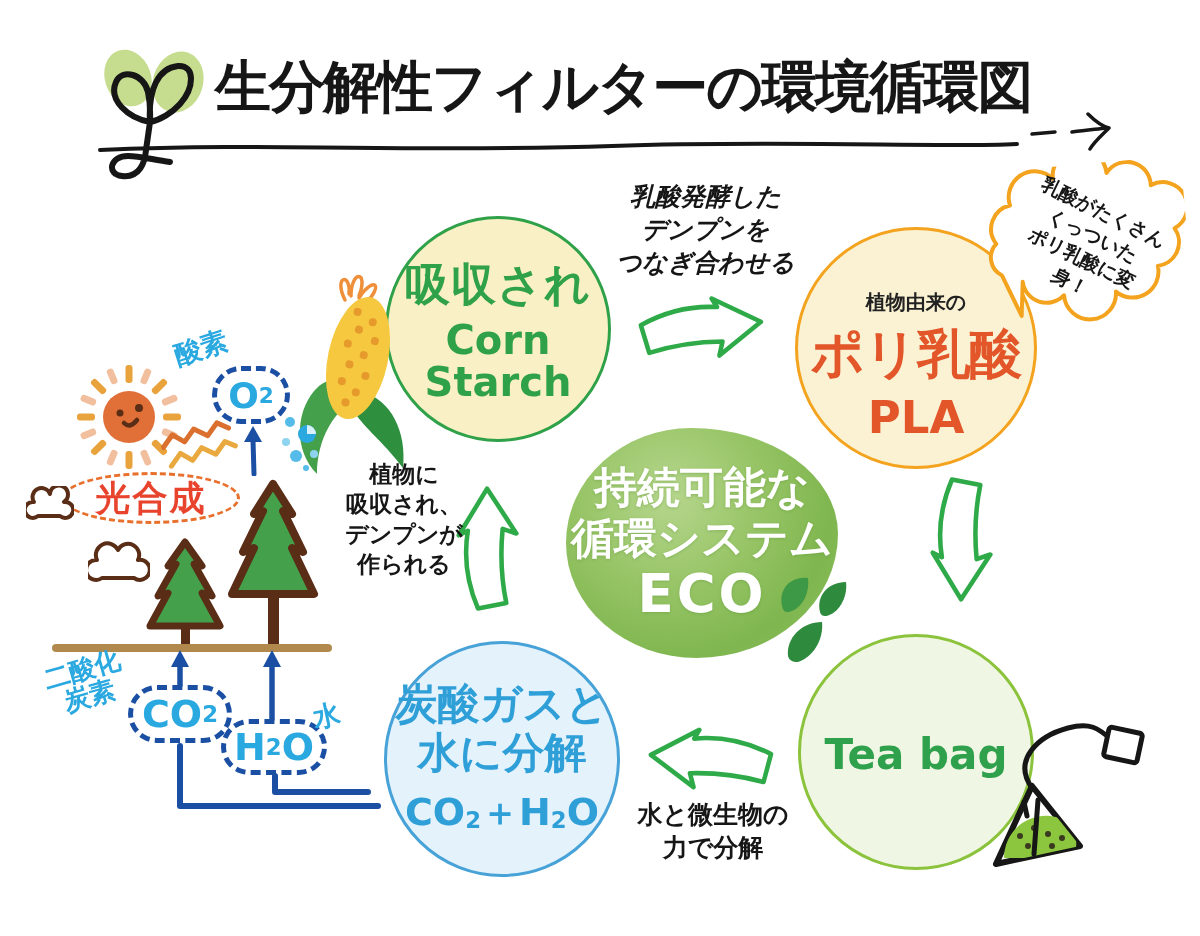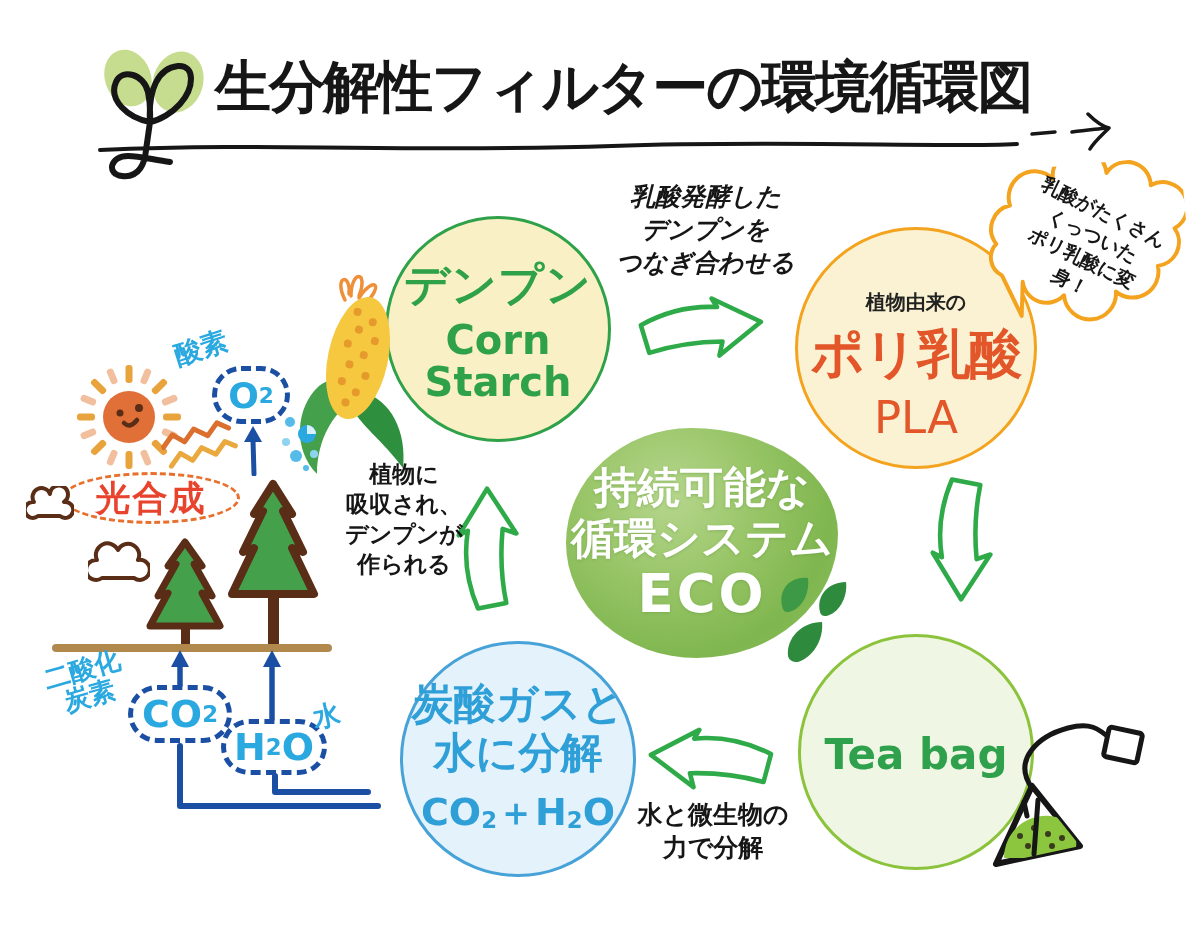--- a/index.html
+++ b/index.html
@@ -23,28 +23,28 @@
   }
   .node-starch { left:385px; top:216px; width:226px; height:226px;
     background:#faf0c6; border:3px solid #2fa148; color:#2fa148; }
   .starch-jp { font-size:45px; font-weight:800; letter-spacing:1px; margin-bottom:4px; }
   .starch-en { font-size:40px; font-weight:800; line-height:1.05; }
 
   .node-pla { left:795px; top:227px; width:242px; height:242px;
     background:#faf2d2; border:3px solid #f4a31e; }
   .pla-sub { font-size:20px; font-weight:800; color:#222; line-height:1.3;margin-top:36px; }
   .pla-jp { font-size:53px; font-weight:900; color:#e2562a; letter-spacing:-1px; margin-top:4px; }
-  .pla-en { font-size:45px; font-weight:400; color:#e2562a; }
+  .pla-en { font-size:45px; font-weight:700; color:#e2562a; }
 
   .node-teabag { left:798px; top:634px; width:236px; height:236px;
     background:#f0f6e4; border:3px solid #8cc33c; color:#2fa14d; }
   .teabag-jp { font-size:37px; font-weight:800; }
   .teabag-en { font-size:42px; font-weight:800; margin-top:4px; }
 
-  .node-blue { left:400px; top:641px; width:236px; height:236px;
+  .node-blue { left:384px; top:641px; width:236px; height:236px;
     background:#e4f2fc; border:3px solid #47a2d7; color:#2f9fd8; }
   .blue-jp { font-size:42px; font-weight:800; line-height:1.15; }
   .blue-formula { font-size:38px; font-weight:800; margin-top:10px; }
 
   
   .center-blob {
     left:566px; top:428px; width:272px; height:230px;
     border-radius:46% 54% 52% 48% / 50% 46% 54% 50%;
     background:radial-gradient(circle at 38% 30%, #b6d68d 0%, #98c567 38%, #7fb64f 70%, #90c160 100%);
     display:flex; flex-direction:column; align-items:center; justify-content:center;
@@ -116,21 +116,21 @@
 
 <div class="abs title">生分解性フィルターの環境循環図</div>
 
 <svg class="abs" style="left:92px; top:112px" width="1045" height="55" viewBox="0 0 1045 55">
   <path d="M8,38 C180,30 320,41 520,34 C700,28 850,36 925,32" fill="none" stroke="#161616" stroke-width="4" stroke-linecap="round"></path>
   <path d="M940,22 L963,20" fill="none" stroke="#161616" stroke-width="3.5" stroke-linecap="round"></path>
   <path d="M980,20 C996,18 1006,17 1014,16 M996,2 C1003,9 1009,14 1017,16 C1009,24 1002,30 998,37" fill="none" stroke="#161616" stroke-width="3.5" stroke-linecap="round" stroke-linejoin="round"></path>
 </svg>
 
 <div class="abs node node-starch">
-  <div class="starch-jp">デンプン</div>
+  <div class="starch-jp">吸収され</div>
   <div class="starch-en">Corn</div>
   <div class="starch-en">Starch</div>
 </div>
 
 <svg class="abs" style="left:293px; top:268px" width="150" height="210" viewBox="0 0 150 210">
   <path d="M52,32 C40,8 58,4 56,26 M58,28 C58,2 76,2 66,28 M66,30 C80,8 92,16 72,36" fill="none" stroke="#ef8f3a" stroke-width="3.5" stroke-linecap="round"></path>
   <path d="M26,118 C2,140 0,182 24,206 C24,172 40,142 70,124 C54,112 38,108 26,118" fill="#44a04a"></path>
   <path d="M70,124 C98,132 114,164 110,200 C92,176 76,164 64,148 C58,138 62,130 70,124" fill="#2e8f3f"></path>
   <g transform="rotate(12 65 90)">
     <ellipse cx="65" cy="90" rx="30" ry="62" fill="#f6c83f"></ellipse>

